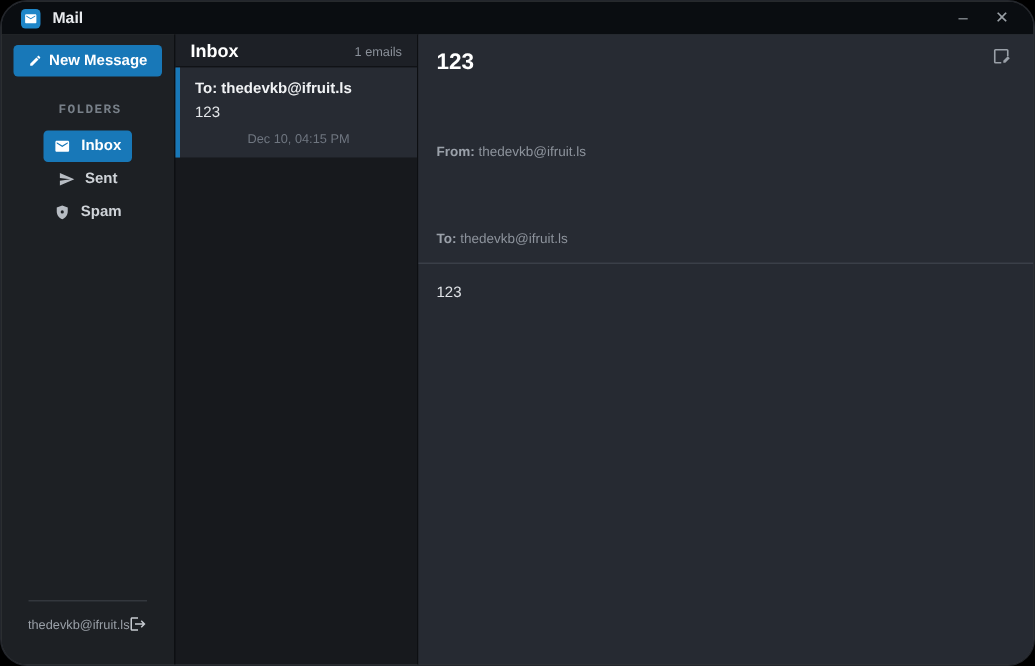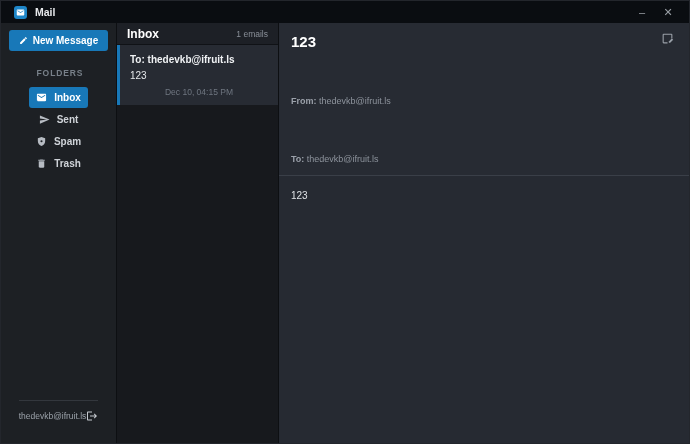--- a/index.html
+++ b/index.html
@@ -1,18 +1,18 @@
 <!DOCTYPE html>
 <html><head>
 <meta charset="utf-8">
 <style>
   * { margin:0; padding:0; box-sizing:border-box; }
   html,body { width:690px; height:444px; background:#000; overflow:hidden;
     font-family:"Liberation Sans", sans-serif; }
-  .window { width:690px; height:444px; border-radius:0; overflow:hidden;
+  .window { width:690px; height:444px; border-radius:18px; overflow:hidden;
     display:flex; flex-direction:column; background:#404040; border:1px solid #23262c; }
 
   
   .titlebar { height:22px; background:#0a0d11; display:flex; align-items:center;
     padding:0 8px 0 13px; flex-shrink:0; }
   .app-icon { width:13px; height:13px; border-radius:3px; background:#1e86c8;
     display:flex; align-items:center; justify-content:center; margin-right:8px; }
   .app-icon svg { width:9px; height:9px; fill:#fff; }
   .app-title { color:#e8eaed; font-size:10.5px; font-weight:bold; }
   .tb-spacer { flex:1; }
@@ -24,21 +24,21 @@
 
   
   .sidebar { width:115px; background:#1d2024; display:flex; flex-direction:column;
     padding:6px 8px 14px; flex-shrink:0;align-items:center; }
   .new-msg { background:#1878b8; color:#fff; border:none; border-radius:3px; height:21px;
     display:flex; align-items:center; justify-content:center; gap:5px;
     font-size:10px; font-weight:bold; margin-top:1px; width:100%;
     font-family:"Liberation Sans", sans-serif; }
   .new-msg svg { width:9px; height:9px; fill:#fff; }
   .folders-heading { color:#788089; font-size:8.5px; letter-spacing:0.9px;
-    font-weight:bold; margin:17px 0 9px 3px; }
+    font-weight:bold; margin:17px 0 9px 3px;font-family:Liberation Mono, monospace; }
   .folder-item { display:flex; align-items:center; gap:7px; height:21px; padding:0 7px;
     border-radius:3px; color:#cfd3d8; font-size:10px; font-weight:bold; margin-bottom:1px; }
   .folder-item svg { width:11px; height:11px; fill:#b7bcc3; flex-shrink:0; }
   .folder-item.selected { background:#1878b8; color:#fff; }
   .folder-item.selected svg { fill:#fff; }
   .sidebar-bottom { margin-top:auto; padding-bottom:7px; }
   .sb-divider { border-top:1px solid #33373d; margin:0 2px 9px; }
   .account-row { display:flex; align-items:center; justify-content:space-between; padding:0 2px; }
   .account-email { color:#9aa0a8; font-size:8.5px; }
   .logout-btn svg { width:12px; height:12px; fill:#c6cad0; display:block; }
@@ -106,26 +106,20 @@
             <path d="M2.01 21L23 12 2.01 3 2 10l15 2-15 2z"></path>
           </svg>
         <span>Sent</span>
       </div>
       <div class="folder-item">
         <svg viewBox="0 0 24 24">
             <path fill-rule="evenodd" d="M12 2L4 5v6c0 5.1 3.4 9.8 8 11 4.6-1.2 8-5.9 8-11V5l-8-3zm0 7.2a2.3 2.3 0 1 1 0 4.6 2.3 2.3 0 0 1 0-4.6z"></path>
           </svg>
         <span>Spam</span>
       </div>
-      <div class="folder-item">
-        <svg viewBox="0 0 24 24">
-            <path d="M6 19c0 1.1.9 2 2 2h8c1.1 0 2-.9 2-2V7H6v12zM19 4h-3.5l-1-1h-5l-1 1H5v2h14V4z"></path>
-          </svg>
-        <span>Trash</span>
-      </div>
 
       <div class="sidebar-bottom">
         <div class="sb-divider"></div>
         <div class="account-row">
           <span class="account-email">thedevkb@ifruit.ls</span>
           <span class="logout-btn">
             <svg viewBox="0 0 24 24">
                 <path d="M17 7l-1.41 1.41L18.17 11H8v2h10.17l-2.58 2.58L17 17l5-5-5-5zM4 5h8V3H4c-1.1 0-2 .9-2 2v14c0 1.1.9 2 2 2h8v-2H4V5z"></path>
               </svg>
           </span>

